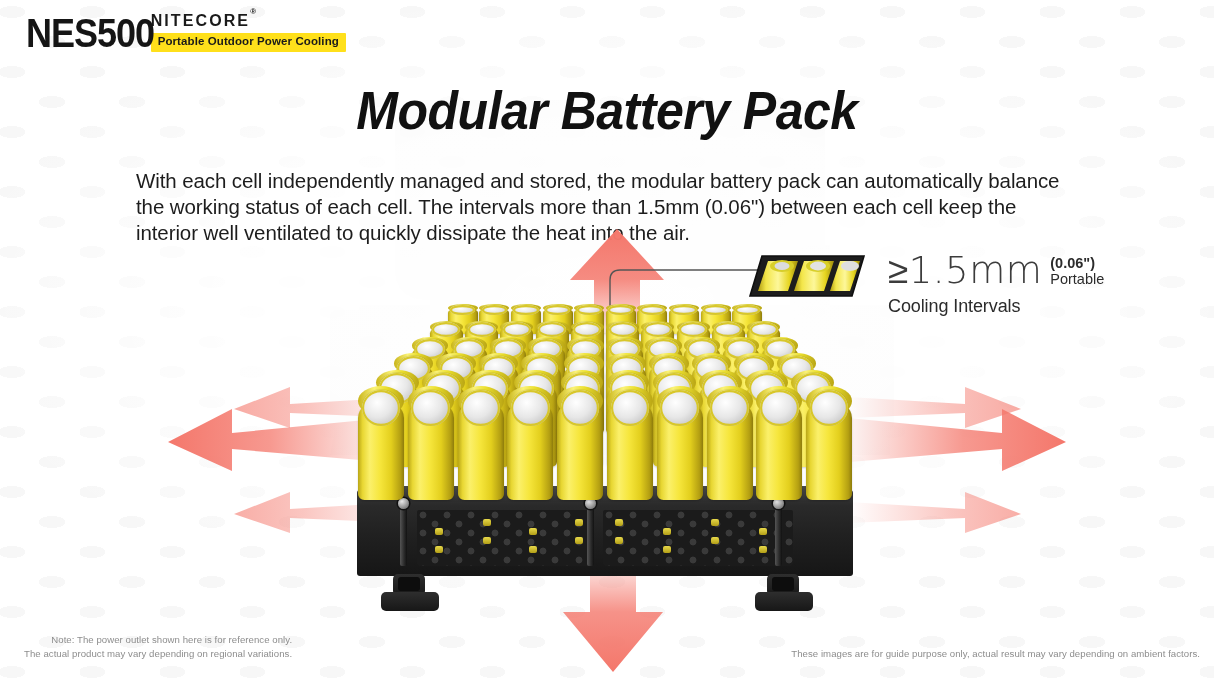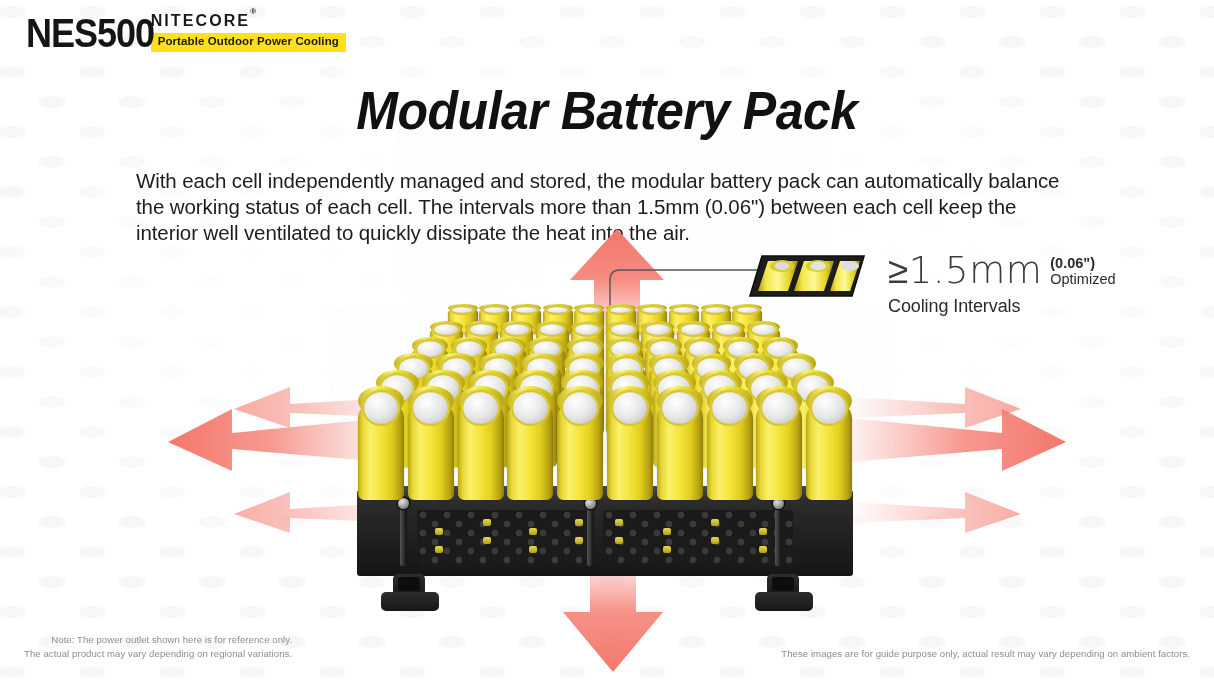--- a/index.html
+++ b/index.html
@@ -214,21 +214,21 @@
 
   
   .note{
     position:absolute;
     color:#8d8d8d;
     font-size:9.6px;
     line-height:14px;
     letter-spacing:.05px;
   }
   #note-left{ left:24px; bottom:22px; text-align:right; }
-  #note-right{ right:24px; bottom:22px; text-align:center; }
+  #note-right{ right:14px; bottom:22px; text-align:center; }
 </style>
 </head>
 <body>
 
 <div id="page">
 
   <div id="bg-pattern"></div>
 
   <svg id="ghost" viewBox="0 0 620 500" xmlns="http://www.w3.org/2000/svg">
     <g fill="#e9e9e9">
@@ -662,21 +662,21 @@
     <ellipse cx="70" cy="14" rx="8" ry="4.4" fill="#e2e2e2"></ellipse>
     <path d="M92 9 L112 9 L102 39 L82 39 Z" fill="url(#cellY)"></path>
     <ellipse cx="102" cy="14" rx="9" ry="5" fill="#dedede"></ellipse>
   </svg>
 
   <div id="callout-text">
     <div id="measure-row">
       <div id="measure-value">≥1.5mm</div>
       <div id="measure-unit">
         <div id="measure-inch">(0.06")</div>
-        <div id="measure-intervals">Optimized</div>
+        <div id="measure-intervals">Portable</div>
       </div>
     </div>
     <div id="cooling-text">Cooling Intervals</div>
   </div>
 
   <div class="note" id="note-left">
     <div>Note: The power outlet shown here is for reference only.</div>
     <div>The actual product may vary depending on regional variations.</div>
   </div>
   <div class="note" id="note-right">

